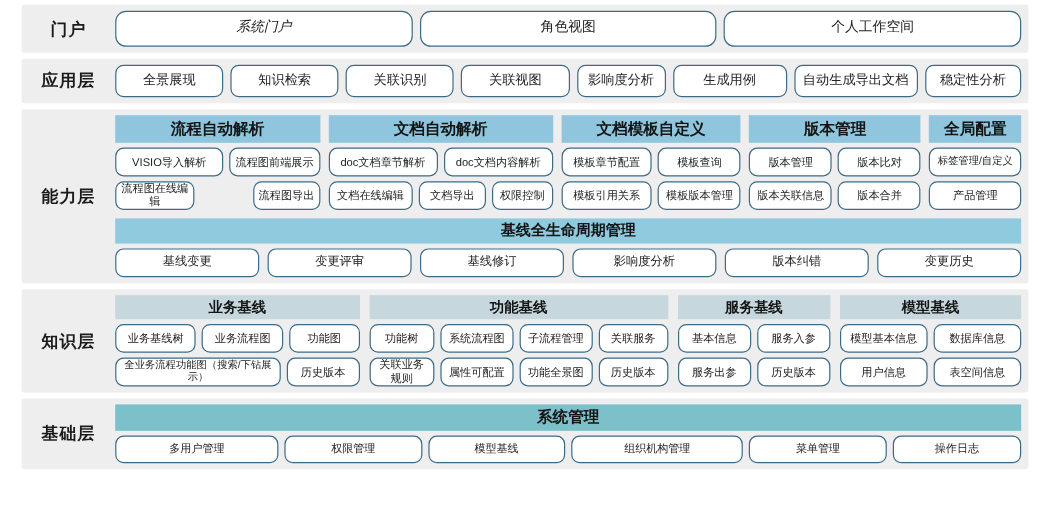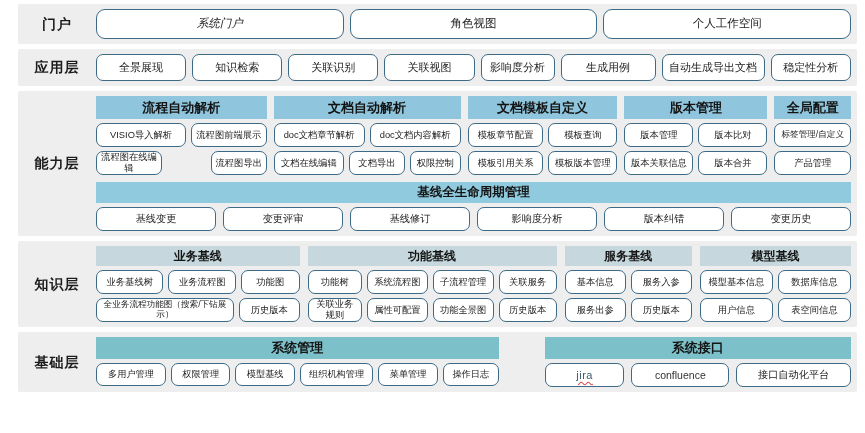--- a/index.html
+++ b/index.html
@@ -285,30 +285,18 @@
           <div class="row">
             <div class="pill base" style="flex:1.06;">多用户管理</div>
             <div class="pill base" style="flex:0.88;">权限管理</div>
             <div class="pill base" style="flex:0.88;">模型基线</div>
             <div class="pill base" style="flex:1.12;">组织机构管理</div>
             <div class="pill base" style="flex:0.88;">菜单管理</div>
             <div class="pill base" style="flex:0.82;">操作日志</div>
           </div>
         </div>
 
-        <div class="grp" style="flex:1.08;">
-          <div class="ghead foundation">系统接口</div>
-          <div class="row" style="gap:7px;">
-            <div class="pill iface" style="flex:0.84;">
-                <span class="jira">jira</span>
-              </div>
-            <div class="pill iface" style="flex:1.05;">
-                <span class="confl">confluence</span>
-              </div>
-            <div class="pill iface" style="flex:1.25;">接口自动化平台</div>
-          </div>
-        </div>
 
       </div>
     </div>
   </div>
 
 </div>
 
 </body></html>

